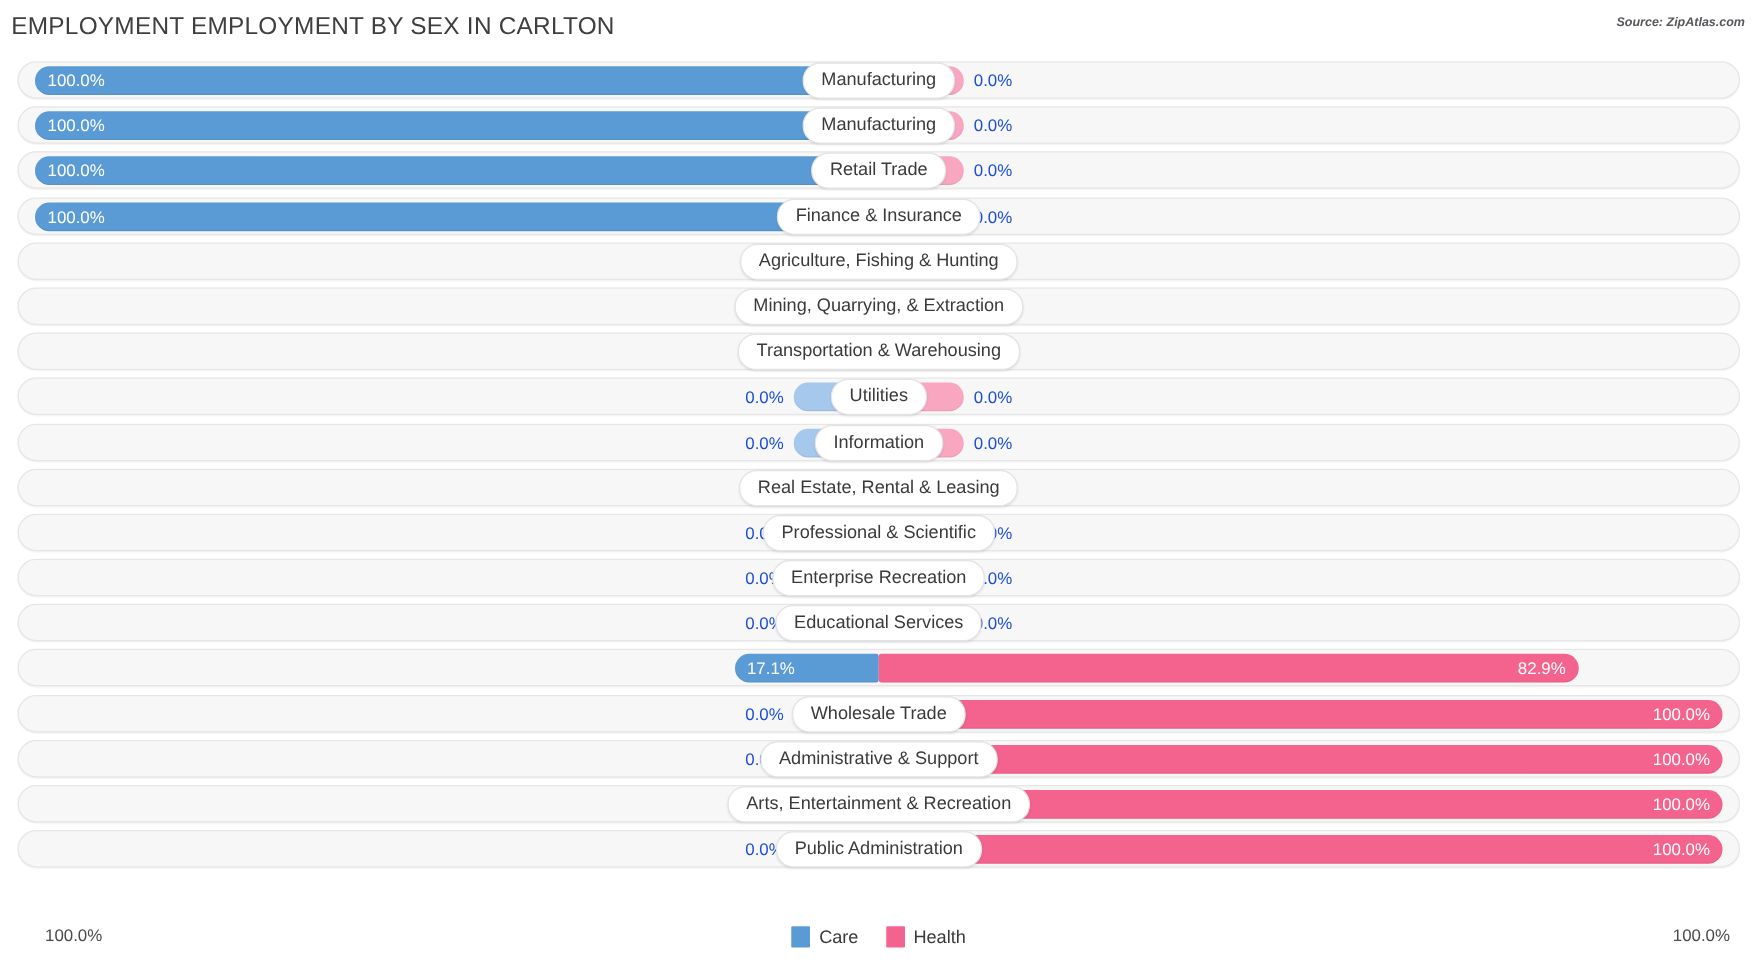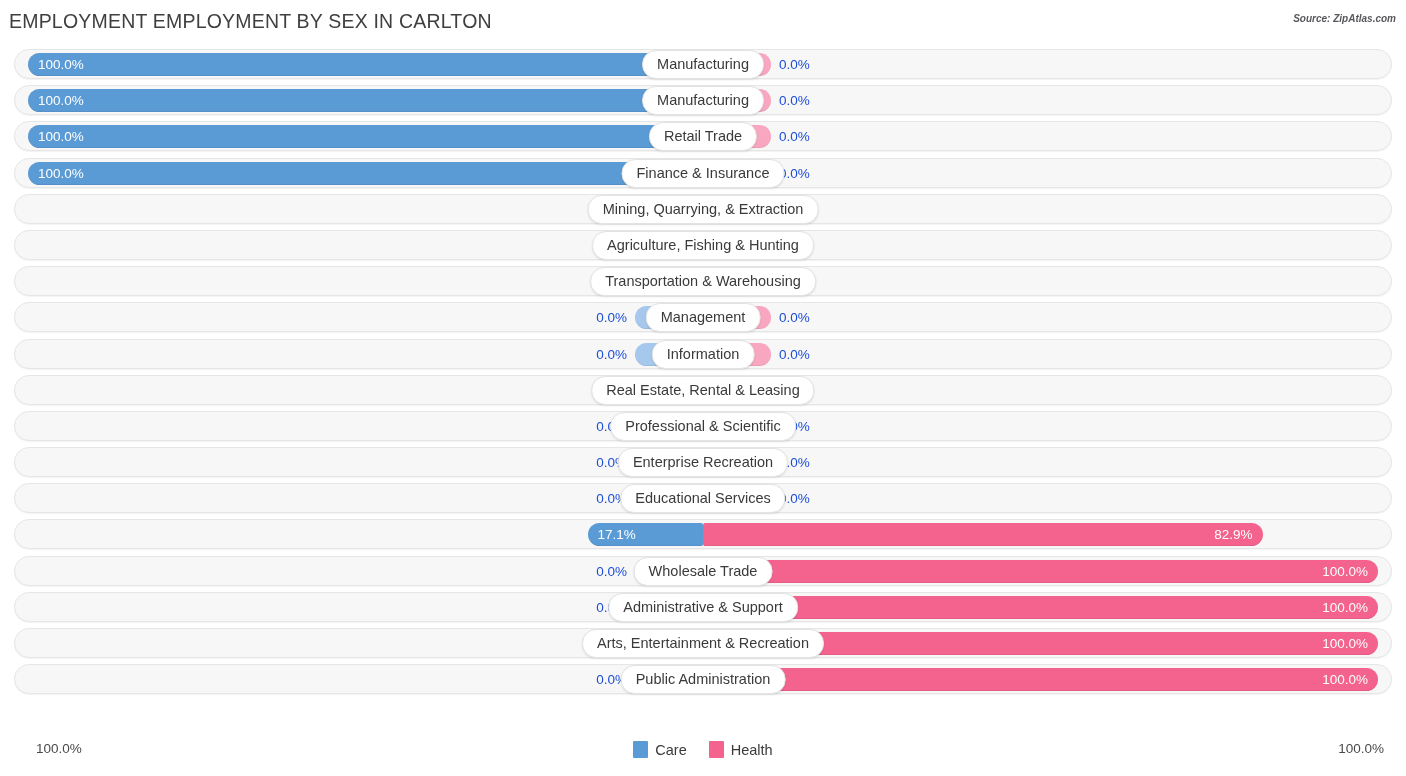--- a/index.html
+++ b/index.html
@@ -204,45 +204,45 @@
       <div class="val val-left inside" style="left:38px;">100.0%</div>
       <div class="val val-right" style="left:779px;">0.0%</div>
       <div class="pill">Finance &amp; Insurance</div>
     </div>
     <div class="row">
       <div class="track"></div>
       <div class="bar bar-male zero" style="width:68px"></div>
       <div class="bar bar-female zero" style="width:68px"></div>
       <div class="val val-left" style="right:779px;">0.0%</div>
       <div class="val val-right" style="left:779px;">0.0%</div>
+      <div class="pill">Agriculture, Fishing &amp; Hunting</div>
+    </div>
+    <div class="row">
+      <div class="track"></div>
+      <div class="bar bar-male zero" style="width:68px"></div>
+      <div class="bar bar-female zero" style="width:68px"></div>
+      <div class="val val-left" style="right:779px;">0.0%</div>
+      <div class="val val-right" style="left:779px;">0.0%</div>
       <div class="pill">Mining, Quarrying, &amp; Extraction</div>
     </div>
     <div class="row">
       <div class="track"></div>
       <div class="bar bar-male zero" style="width:68px"></div>
       <div class="bar bar-female zero" style="width:68px"></div>
       <div class="val val-left" style="right:779px;">0.0%</div>
       <div class="val val-right" style="left:779px;">0.0%</div>
-      <div class="pill">Agriculture, Fishing &amp; Hunting</div>
-    </div>
-    <div class="row">
-      <div class="track"></div>
-      <div class="bar bar-male zero" style="width:68px"></div>
-      <div class="bar bar-female zero" style="width:68px"></div>
-      <div class="val val-left" style="right:779px;">0.0%</div>
-      <div class="val val-right" style="left:779px;">0.0%</div>
       <div class="pill">Transportation &amp; Warehousing</div>
     </div>
     <div class="row">
       <div class="track"></div>
       <div class="bar bar-male zero" style="width:68px"></div>
       <div class="bar bar-female zero" style="width:68px"></div>
       <div class="val val-left" style="right:779px;">0.0%</div>
       <div class="val val-right" style="left:779px;">0.0%</div>
-      <div class="pill">Management</div>
+      <div class="pill">Utilities</div>
     </div>
     <div class="row">
       <div class="track"></div>
       <div class="bar bar-male zero" style="width:68px"></div>
       <div class="bar bar-female zero" style="width:68px"></div>
       <div class="val val-left" style="right:779px;">0.0%</div>
       <div class="val val-right" style="left:779px;">0.0%</div>
       <div class="pill">Information</div>
     </div>
     <div class="row">

